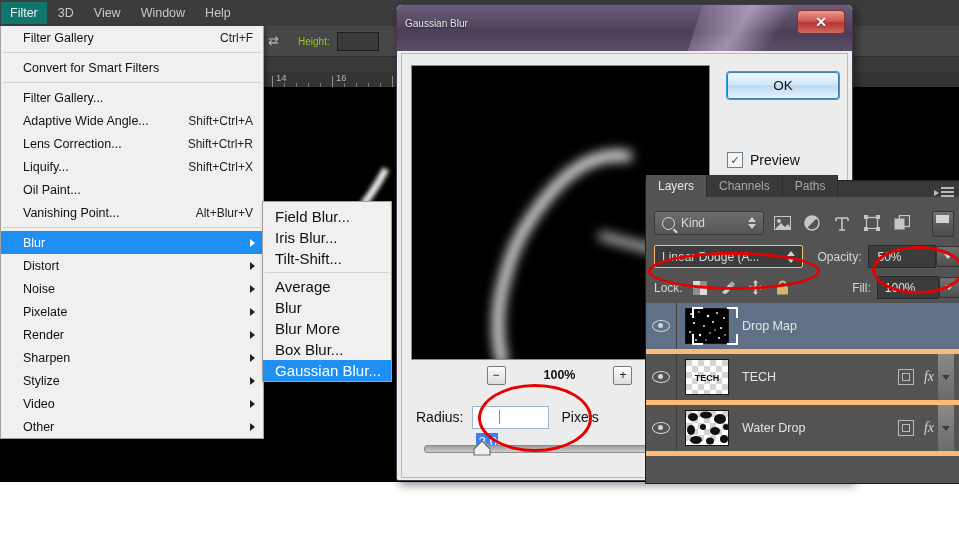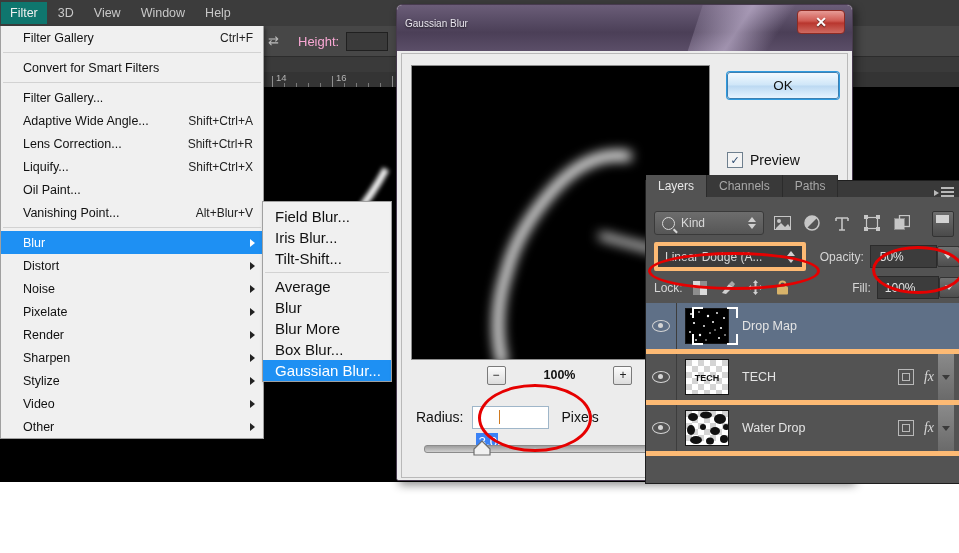--- a/index.html
+++ b/index.html
@@ -10,21 +10,21 @@
   
   #ps-app{left:0;top:0;width:959px;height:482px;background:#1f1f1f;}
   #ps-menubar{left:0;top:0;width:959px;height:26px;background:#3c3c3c;
       display:flex;align-items:center;}
   .menu-top{font-size:12.5px;color:#c8c8c8;padding:4px 9px;margin:0 1px;}
   .menu-top.active{background:#0f766e;color:#f0f0f0;}
 
   #ps-optionsbar{left:0;top:26px;width:959px;height:30px;background:#474747;
       border-bottom:1px solid #2c2c2c;display:flex;align-items:center;}
   .opt-field{width:40px;height:17px;background:#3a3a3a;border:1px solid #202020;}
-  .opt-label{font-size:13px;color:#f9a8d4;margin:0 7px 0 12px;}
+  .opt-label{font-size:10px;color:#84cc16;margin:0 7px 0 12px;}
   .swap-ico{width:18px;height:14px;color:#bbb;font-size:13px;line-height:14px;}
 
   #ps-rulerband{left:0;top:57px;width:959px;height:30px;background:#3a3a3a;}
   #ps-ruler{left:0;top:72px;width:959px;height:15px;background:#343434;
       border-bottom:1px solid #1a1a1a;}
   .rtick{position:absolute;bottom:0;width:1px;height:4px;background:#7a7a7a;}
   .rtickM{position:absolute;bottom:0;width:1px;height:11px;background:#8f8f8f;}
   .rnum{position:absolute;top:0px;font-size:9.5px;color:#b3b3b3;}
 
   #ps-canvas{left:0;top:87px;width:959px;height:395px;background:#000;}
@@ -136,21 +136,21 @@
       border-top:5px solid #cfcfcf;border-left:4px solid transparent;border-right:4px solid transparent;}
   .ficon{width:24px;height:24px;margin-left:6px;display:flex;align-items:center;
       justify-content:center;color:#c6c6c6;}
   #filtertoggle{position:absolute;right:6px;top:6px;width:20px;height:24px;border-radius:2px;
       background:linear-gradient(180deg,#6e6e6e,#4a4a4a);border:1px solid #333;}
   #filtertoggle i{position:absolute;left:3px;top:3px;width:13px;height:8px;background:#d3d3d3;display:block;}
 
   #lyr-blend{position:absolute;left:0;top:60px;width:314px;height:31px;background:#535353;
       display:flex;align-items:center;}
   #blendsel{margin-left:8px;width:150px;height:21px;border-radius:2px;background:#3c3c3c;
-      border:4px solid #fdba74;display:flex;align-items:center;}
+      border:1px solid #fdba74;display:flex;align-items:center;}
   #blendlbl{font-size:12px;color:#d6d6d6;margin-left:7px;}
   #opacitylbl{font-size:12px;color:#d6d6d6;margin-left:14px;}
   #opacitybox{margin-left:6px;width:68px;height:21px;background:#3c3c3c;border:1px solid #2b2b2b;
       display:flex;align-items:center;}
   #opacityval{font-size:12px;color:#e3e3e3;margin-left:9px;}
   .sbtn{margin-left:auto;width:22px;height:19px;border-radius:2px;
       background:linear-gradient(180deg,#707070,#4e4e4e);border:1px solid #333;
       display:flex;align-items:center;justify-content:center;}
   .sbtn i{width:0;height:0;border-top:5px solid #d8d8d8;
       border-left:4px solid transparent;border-right:4px solid transparent;display:block;}

